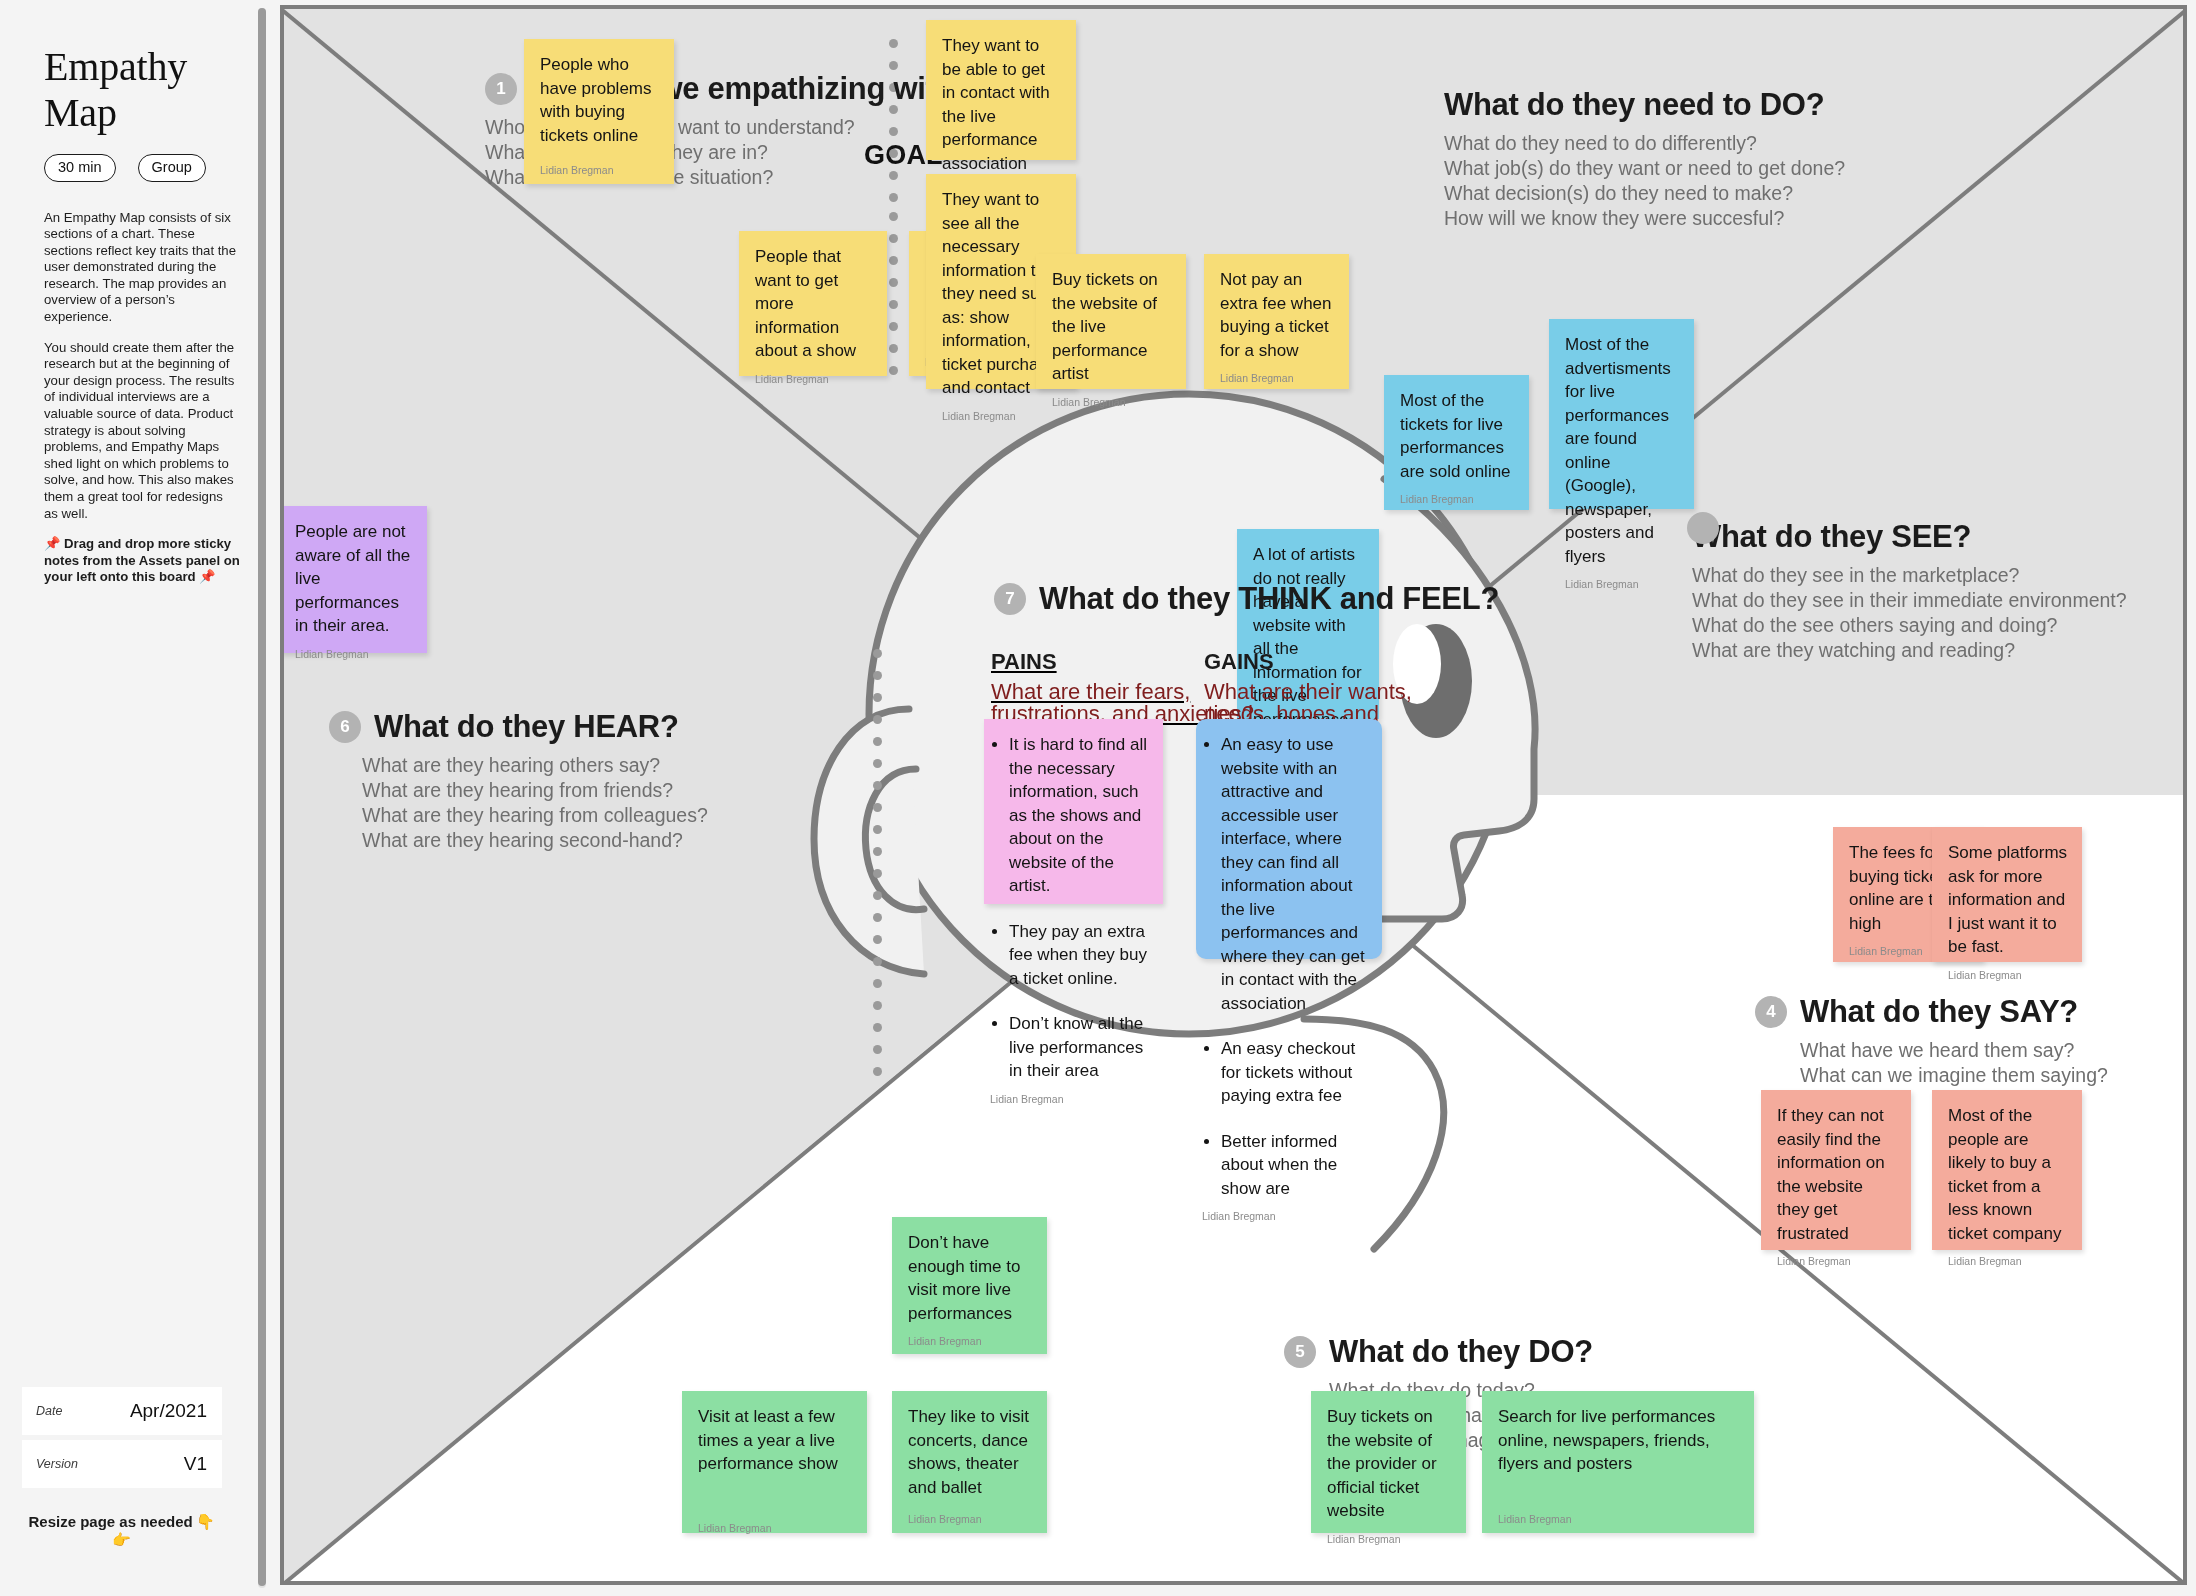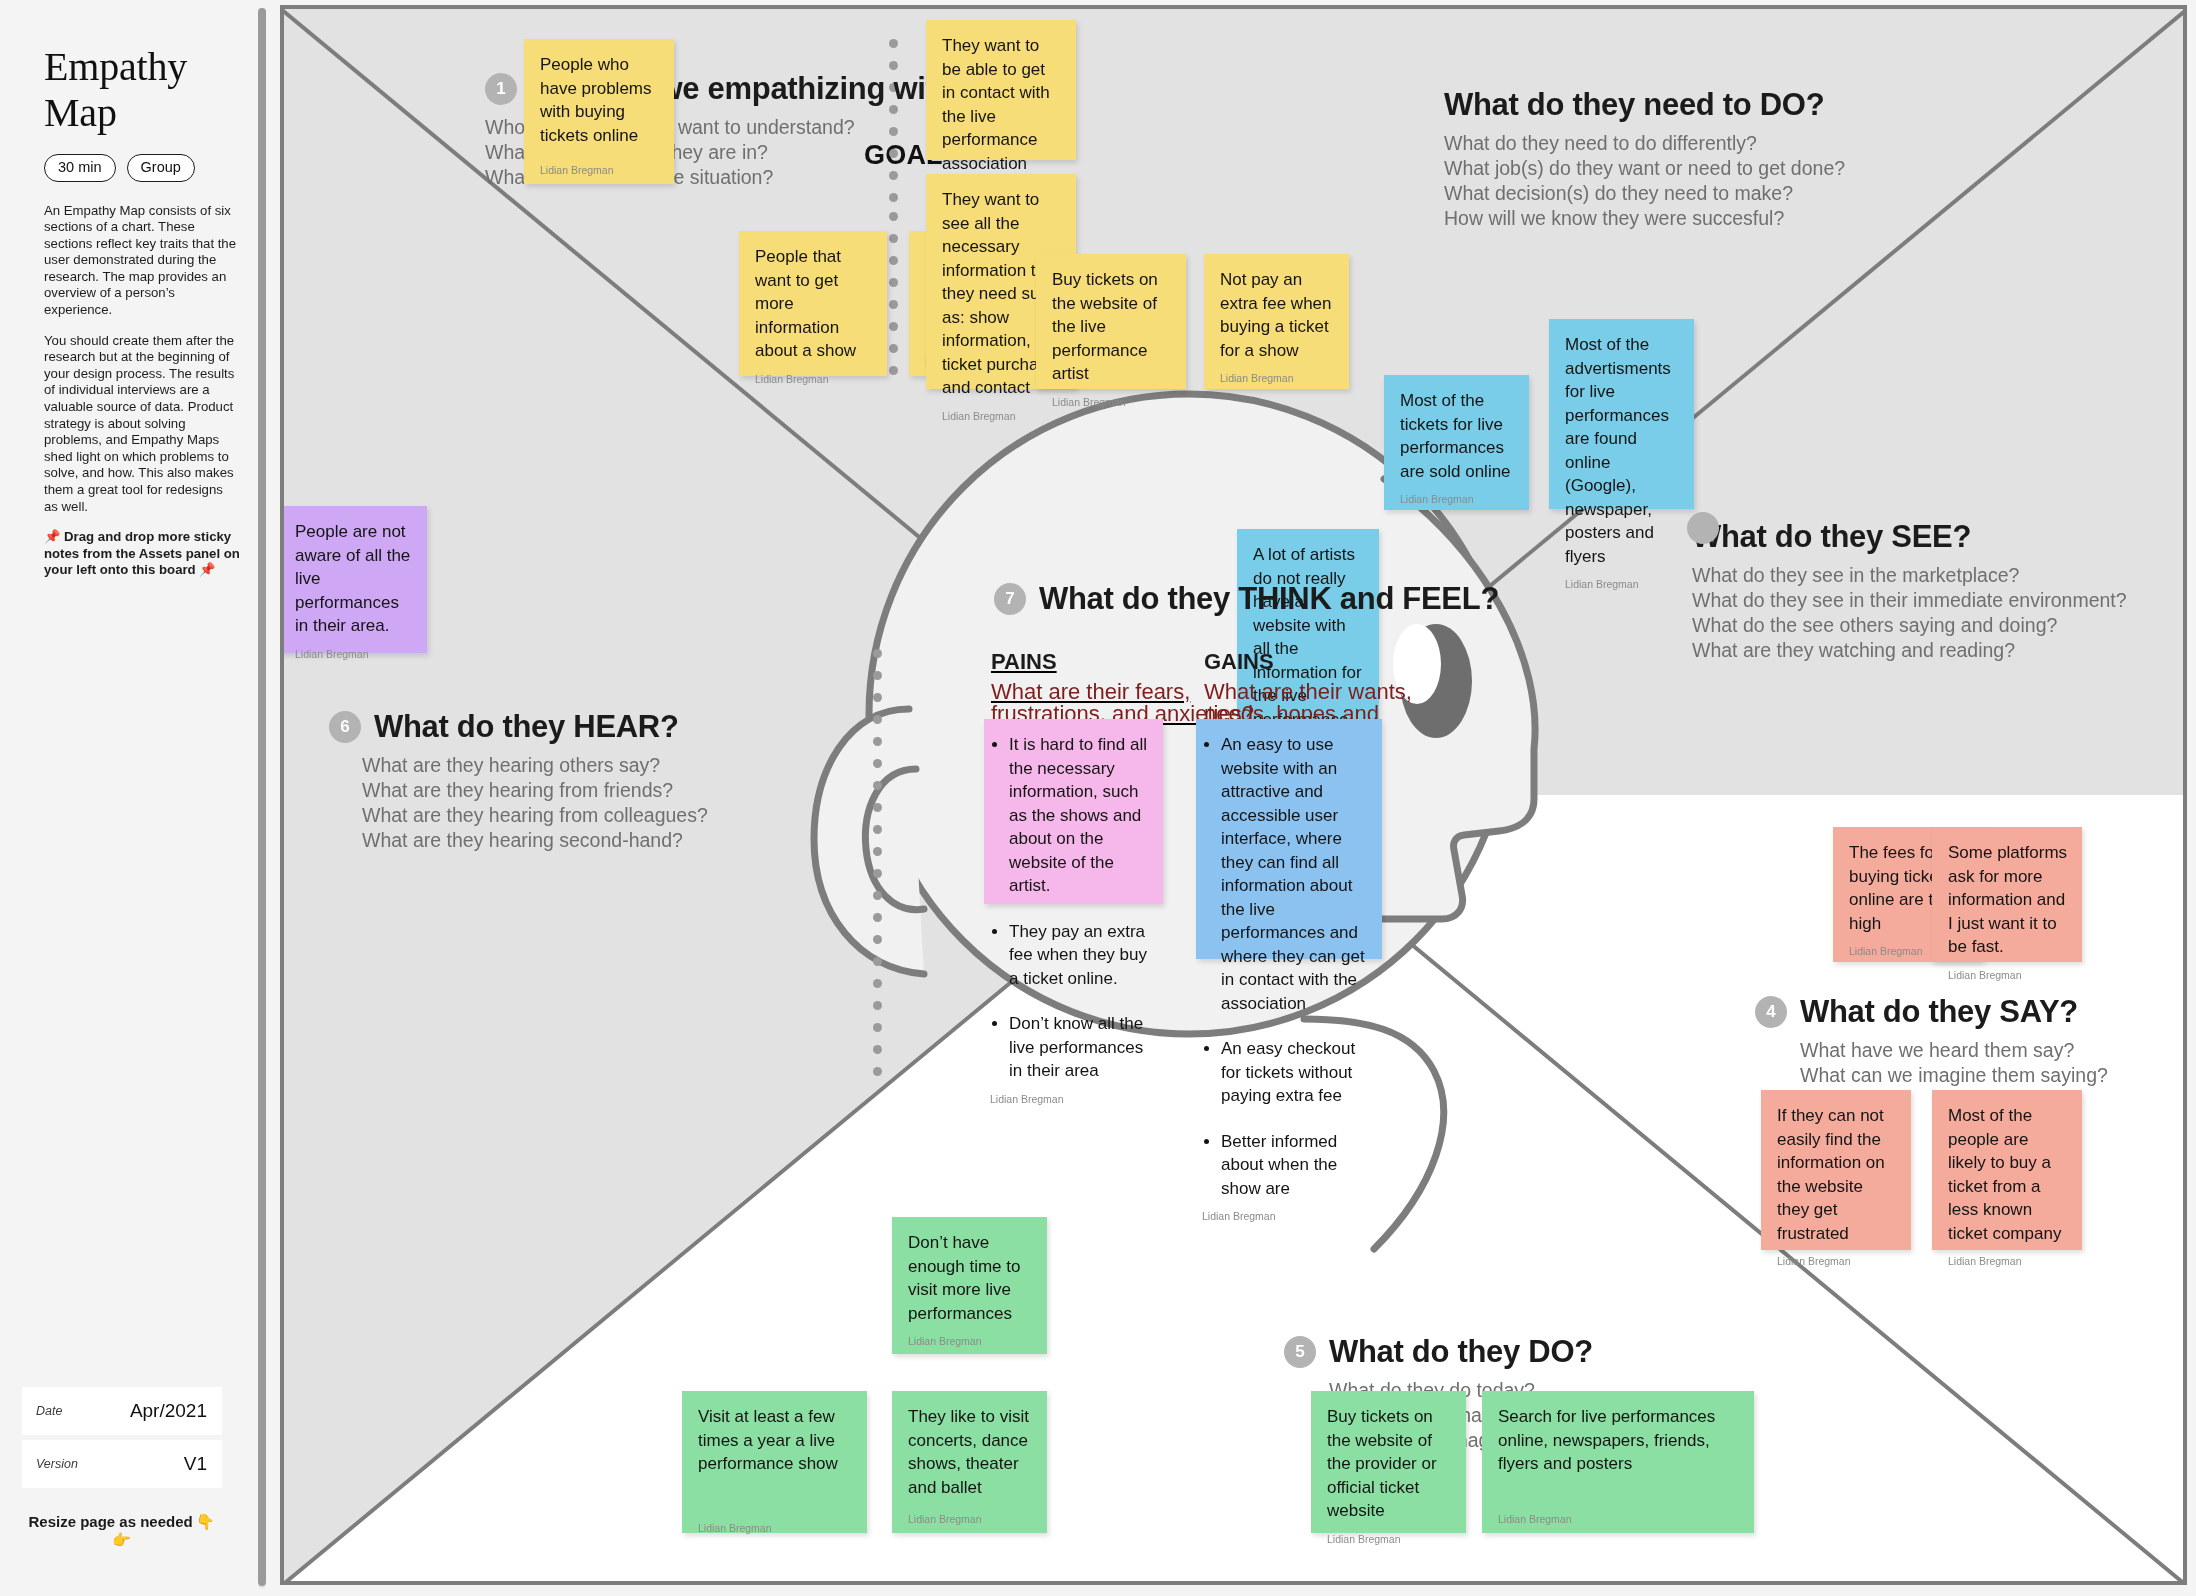--- a/index.html
+++ b/index.html
@@ -22,21 +22,21 @@
   }
   #sidebar-scroll-thumb {
     position: absolute; right: 6px; top: 8px; width: 8px; height: 1578px;
     background: #9a9a9a; border-radius: 4px;
   }
   .side-title {
     font-family: "Liberation Serif", serif;
     font-size: 40px; line-height: 46px; color: #111; font-weight: 400;
     margin-bottom: 18px; letter-spacing: -0.2px;
   }
-  .pill-row { display: flex; gap: 11px; margin-bottom: 21px; }
+  .pill-row { display: flex; gap: 22px; margin-bottom: 28px; }
   .pill {
     border: 1.6px solid #1b1b1b; border-radius: 20px;
     padding: 5px 13px 6px; font-size: 14.5px; color: #111; background: #fff;
     font-weight: 500; line-height: 1;
   }
   .side-p {
     font-size: 13.2px; line-height: 16.6px; color: #1d1d1d; margin-bottom: 14px;
   }
   .side-p.bold { font-weight: 700; }
 
@@ -91,21 +91,21 @@
     display: flex; flex-direction: column; justify-content: space-between;
   }
   .note-text { font-size: 17px; line-height: 23.5px; color: #141414; }
   .note-author { font-size: 10.5px; color: #8b8b8b; margin-top: auto; padding-top: 10px; }
   .note.yellow { background: #f7dd77; }
   .note.blue   { background: #79cde8; }
   .note.purple { background: #cfa8f5; }
   .note.pink   { background: #f6b8ea; }
   .note.salmon { background: #f4ab9c; }
   .note.green  { background: #8cdfa3; }
-  .note.lblue  { background: #8cc2f0; }
+  .note.lblue  { background: #8cc2f0; border-radius: 10px; }
 
   .note ul { margin: 0; padding-left: 19px; }
   .note li { font-size: 17px; line-height: 23.5px; color: #141414; margin-bottom: 22px; }
   .note li:last-child { margin-bottom: 0; }
 
   
   #goal-label {
     position: absolute; font-size: 27px; font-weight: 700; color: #111; letter-spacing: 0.2px;
   }
   .dot-col { position: absolute; width: 9px; }

